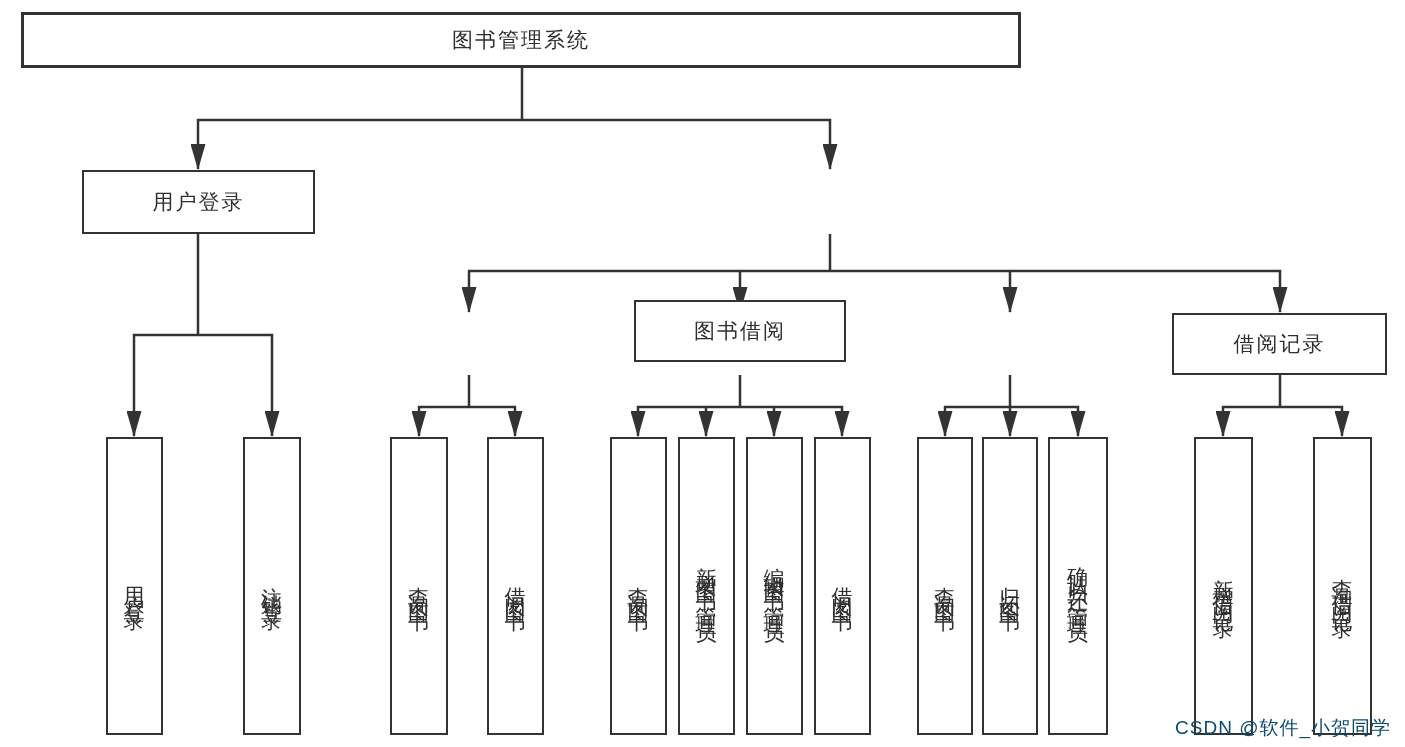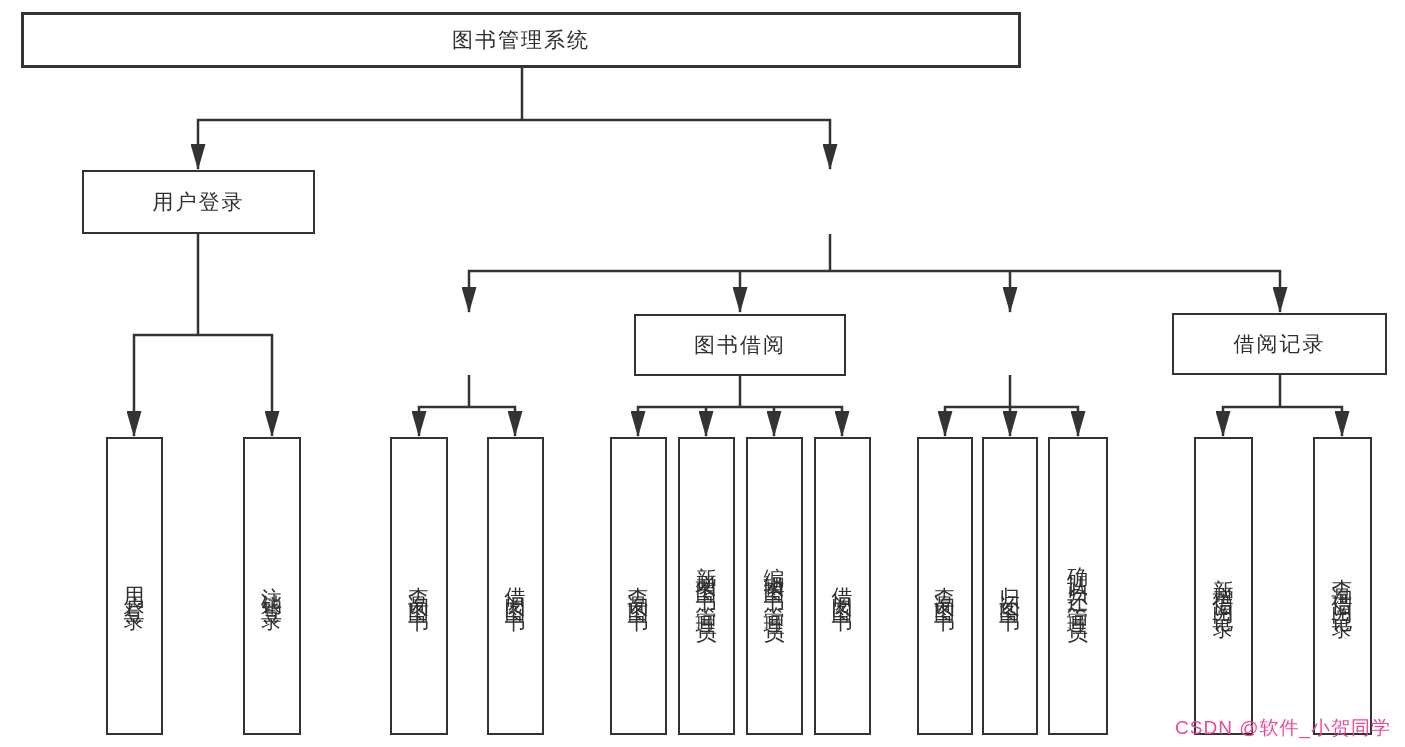--- a/index.html
+++ b/index.html
@@ -43,21 +43,21 @@
     font-size: 21px;
     letter-spacing: 8px;
     line-height: 1;
     white-space: nowrap;
   }
   #watermark {
     position: absolute;
     right: 14px;
     bottom: 6px;
     font-size: 19px;
-    color: #ec4899;
+    color: #0c4a6e;
     letter-spacing: 1px;
     z-index: 5;
     white-space: nowrap;
   }
 </style>
 </head>
 <body>
 
 <div id="canvas">
 
@@ -124,21 +124,21 @@
   </svg>
 
   <div class="node h root" style="left:21px; top:12px; width:1000px; height:56px;">
     <span>图书管理系统</span>
   </div>
 
   <div class="node h" style="left:82px; top:170px; width:233px; height:64px;">
     <span>用户登录</span>
   </div>
 
-  <div class="node h" style="left:634px; top:314px; width:212px; height:62px;">
+  <div class="node h" style="left:634px; top:300px; width:212px; height:62px;">
     <span>图书借阅</span>
   </div>
   <div class="node h" style="left:1172px; top:313px; width:215px; height:62px;">
     <span>借阅记录</span>
   </div>
 
   <div class="node v" style="left:106px; top:437px; width:57px; height:298px;">
     <span>用户登录</span>
   </div>
   <div class="node v" style="left:243px; top:437px; width:58px; height:298px;">

